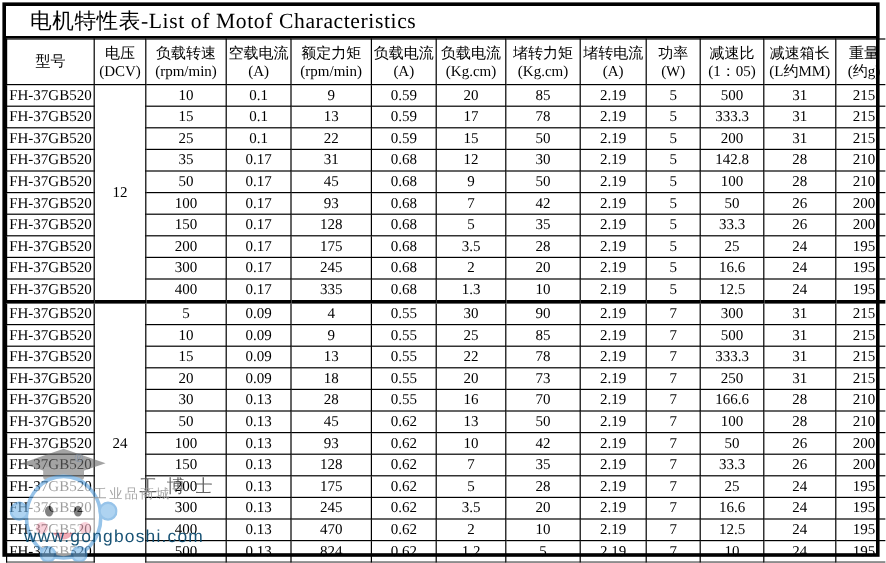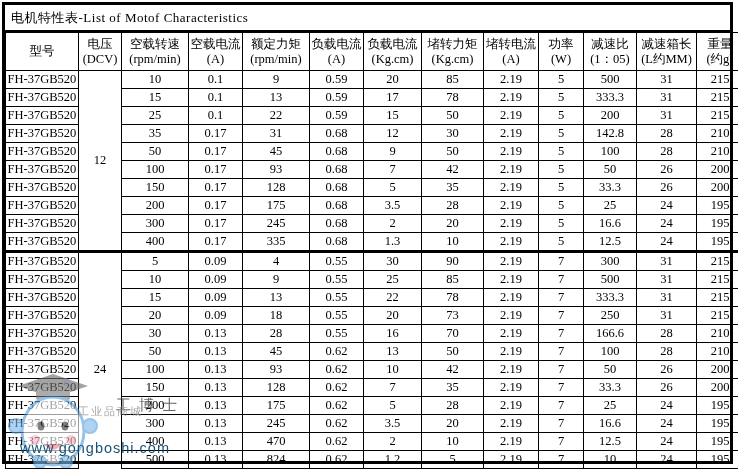--- a/index.html
+++ b/index.html
@@ -13,22 +13,22 @@
   }
   .frame {
     position: absolute; left: 2px; top: 2px;
     width: 731px; height: 462px;
     border: 3px solid #000;
     box-sizing: border-box;
     background: #fff;
   }
   .title-bar {
     height: 25px; line-height: 25px;
-    padding-left: 6px;
-    font-size: 13px;
+    padding-left: 20px;
+    font-size: 18px;
     letter-spacing: 0.5px;
     border-bottom: 2px solid #000;
     white-space: nowrap; overflow: hidden;
   }
   table.motor {
     width: 100%; height: 429px;
     border-collapse: collapse;
     table-layout: fixed;
   }
   table.motor th, table.motor td {
@@ -100,21 +100,21 @@
       <thead>
         <tr>
             <th>
               <div>型号</div>
             </th>
             <th>
               <div>电压</div>
               <div>(DCV)</div>
             </th>
             <th>
-              <div>空载转速</div>
+              <div>负载转速</div>
               <div>(rpm/min)</div>
             </th>
             <th>
               <div>空载电流</div>
               <div>(A)</div>
             </th>
             <th>
               <div>额定力矩</div>
               <div>(rpm/min)</div>
             </th>

